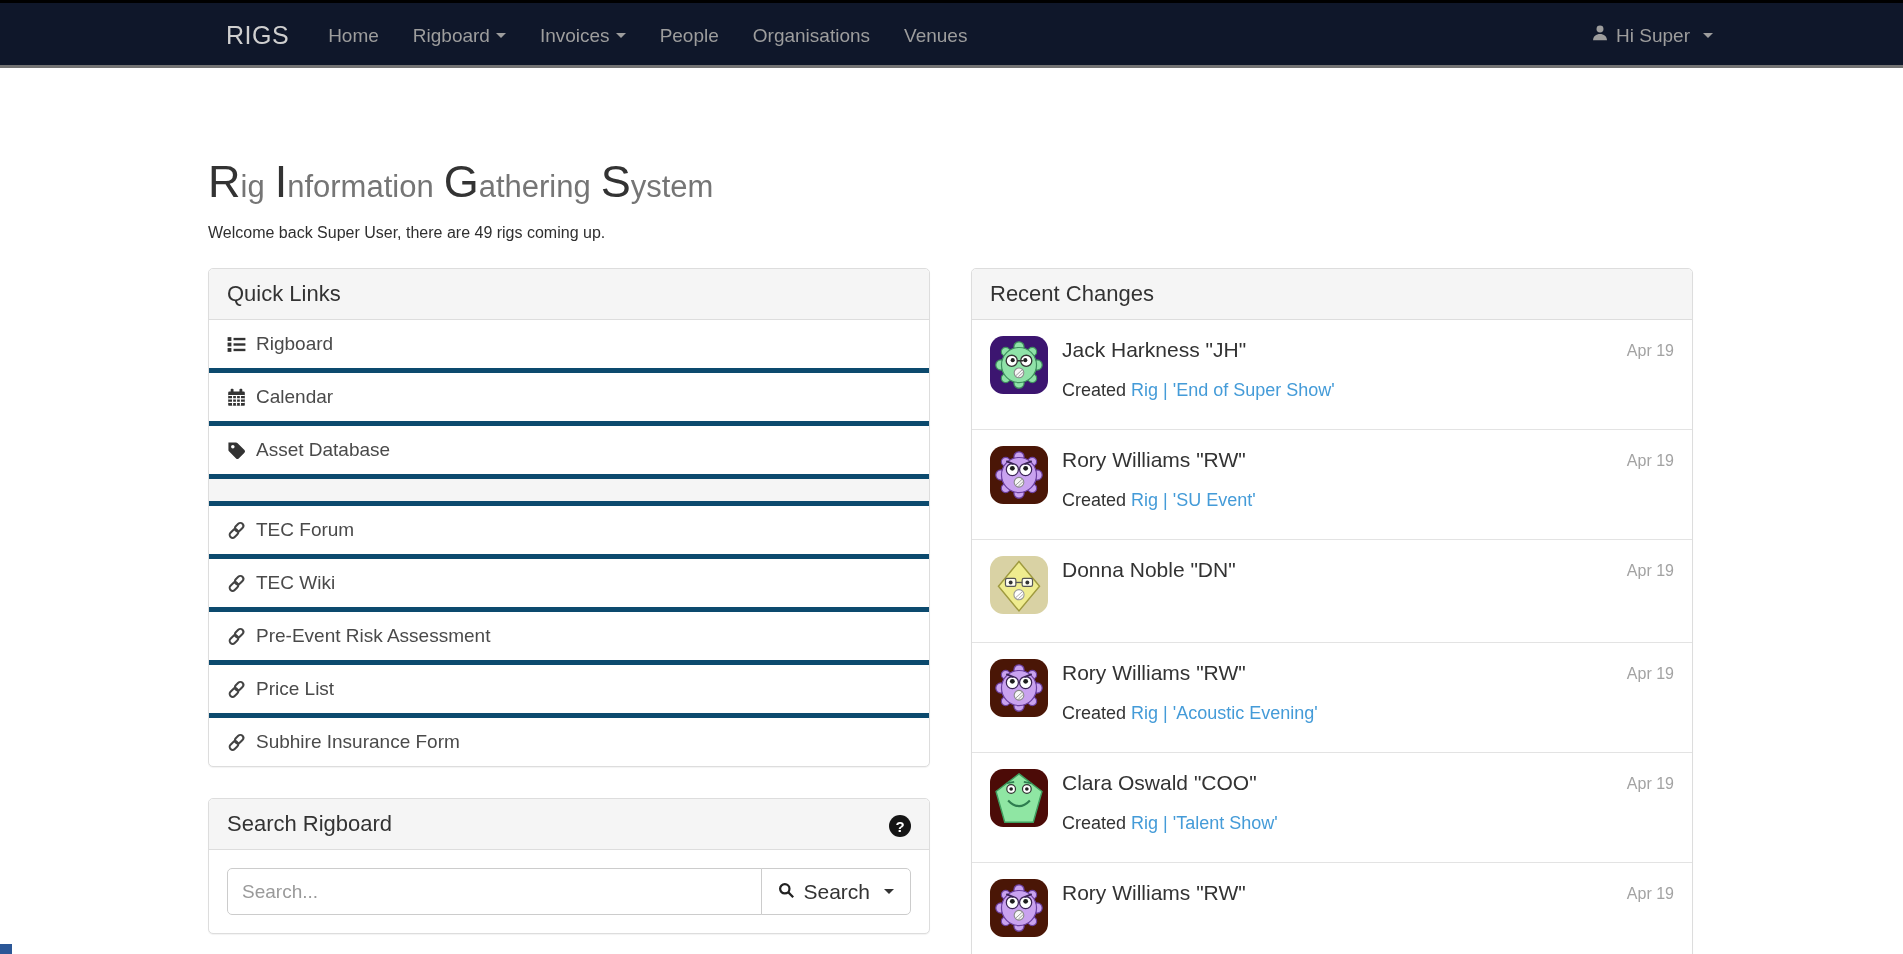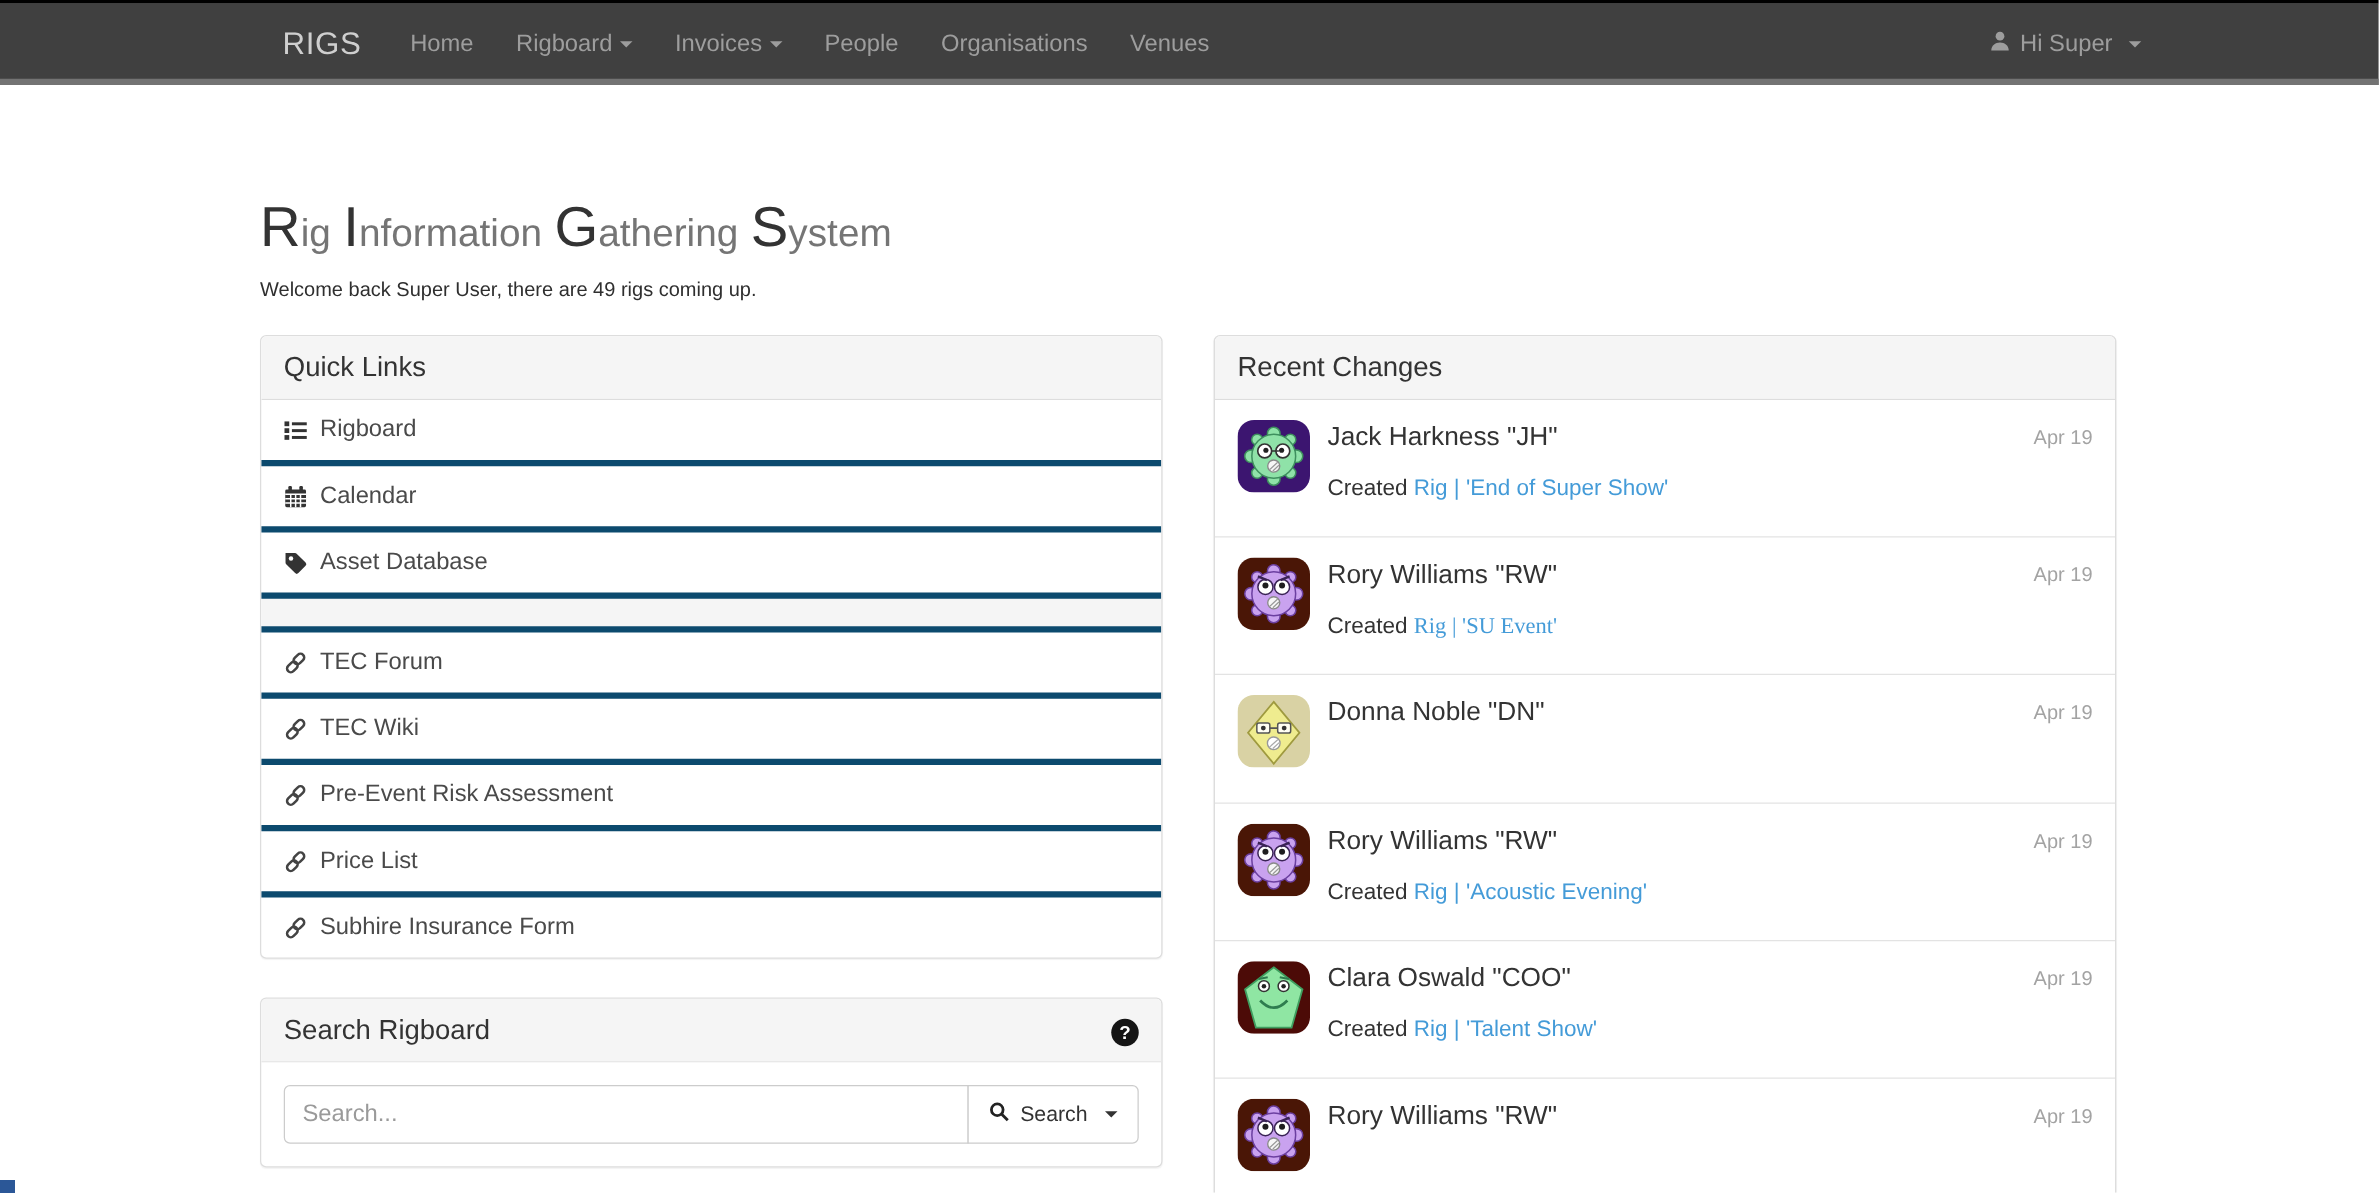--- a/index.html
+++ b/index.html
@@ -1,19 +1,19 @@
 <!DOCTYPE html>
 <html><head>
 <meta charset="utf-8">
 <style>
   * { box-sizing: border-box; }
   html,body { margin:0; padding:0; width:1903px; height:954px; overflow:hidden;
     background:#fff; color:#333; font-family:"Liberation Sans","DejaVu Sans",sans-serif; }
   .top-strip { height:3px; background:#000; }
-  .navbar { background:#404040; height:65px; border-bottom:5px solid #737373;padding-left:36px; }
+  .navbar { background:#0f172a; height:65px; border-bottom:3px solid #737373;padding-left:36px; }
   .container { width:1517px; margin:0 auto; padding:0 15px; }
   .nav-inner { display:flex; align-items:center; height:65px; }
   .brand { color:#cfcfcf; font-size:25px; text-decoration:none; margin-right:22px; letter-spacing:0.5px; }
   .nav-items { display:flex; align-items:center; height:100%; }
   .nav-link { color:#9d9d9d; font-size:19px; text-decoration:none; padding:0 17px; height:100%;
     display:flex; align-items:center; cursor:pointer; }
   .nav-user { margin-left:auto; color:#9d9d9d; font-size:19px; display:flex; align-items:center; gap:7px; cursor:pointer; }
   .nav-user svg { width:18px; height:18px; }
   .caret { display:inline-block; width:0; height:0; border-left:5px solid transparent;
     border-right:5px solid transparent; border-top:5px solid currentColor; margin-left:6px; }
@@ -42,21 +42,21 @@
   .li-icon svg { width:100%; height:100%; }
 
   .search-panel { margin-top:31px; }
   .panel-body { padding:18px; }
   .input-group { display:flex; }
   .input-group input { flex:1; height:47px; border:1px solid #ccc; border-radius:5px 0 0 5px;
     padding:0 14px; font-size:19px; color:#555; font-family:inherit; outline:none; }
   .input-group input::placeholder { color:#9a9a9a; }
   .search-btn { display:flex; align-items:center; gap:8px; height:47px; margin-left:-1px;
     background:#fff; border:1px solid #ccc; border-radius:0 5px 5px 0; padding:0 16px;
-    font-size:17px; color:#333; font-family:inherit; cursor:pointer; }
+    font-size:21px; color:#333; font-family:inherit; cursor:pointer; }
   .search-btn svg { width:17px; height:17px; }
 
   .entry { display:flex; gap:14px; padding:16px 18px 28px 18px; border-top:1px solid #e3e3e3; }
   .entry:first-child { border-top:none; }
   .avatar { width:58px; height:58px; flex:none; }
   .avatar svg { width:100%; height:100%; display:block; }
   .entry-main { flex:1; padding-top:2px; }
   .entry-head { display:flex; justify-content:space-between; align-items:flex-start; }
   .entry-name { font-size:21px; color:#333; }
   .entry-date { font-size:16px; color:#a3a3a3; padding-top:4px; }
@@ -283,21 +283,21 @@
                   <path d="M13.5 12.5l6 2.5M34.5 12.5l-6 2.5" stroke="#3a2355" stroke-width="1.6"></path>
                   <circle cx="24" cy="30" r="4" fill="#f6f6f6" stroke="#8a8a8a" stroke-width="0.9"></circle>
                   <path d="M21.4 32.3l5.2-4.8M23.4 33.3l4-3.8" stroke="#999" stroke-width="0.8"></path>
                 </svg>
               </span>
               <div class="entry-main">
                 <div class="entry-head">
                   <span class="entry-name">Rory Williams "RW"</span>
                   <span class="entry-date">Apr 19</span>
                 </div>
-                <div class="action"><span>Created </span><a class="action-link" style="color: rgb(68, 155, 216); font-family: Liberation Serif, serif;">Rig | 'SU Event'</a></div>
+                <div class="action"><span>Created </span><a class="action-link" style="color: rgb(68, 155, 216);">Rig | 'SU Event'</a></div>
               </div>
             </div>
             <div class="entry">
               <span class="avatar">
                 <svg viewBox="0 0 48 48">
                   <rect width="48" height="48" rx="11" fill="#d9d2a4"></rect>
                   <path d="M24 4.5L41 25 24 45.5 7 25z" fill="#efec8f" stroke="#9f9a3f" stroke-width="1.2"></path>
                   <rect x="12.8" y="18.6" width="8.6" height="6.6" rx="1.4" fill="#fffef2" stroke="#555" stroke-width="1"></rect>
                   <rect x="26.6" y="18.6" width="8.6" height="6.6" rx="1.4" fill="#fffef2" stroke="#555" stroke-width="1"></rect>
                   <path d="M21.4 21.9h5.2" stroke="#555" stroke-width="1.1"></path>

